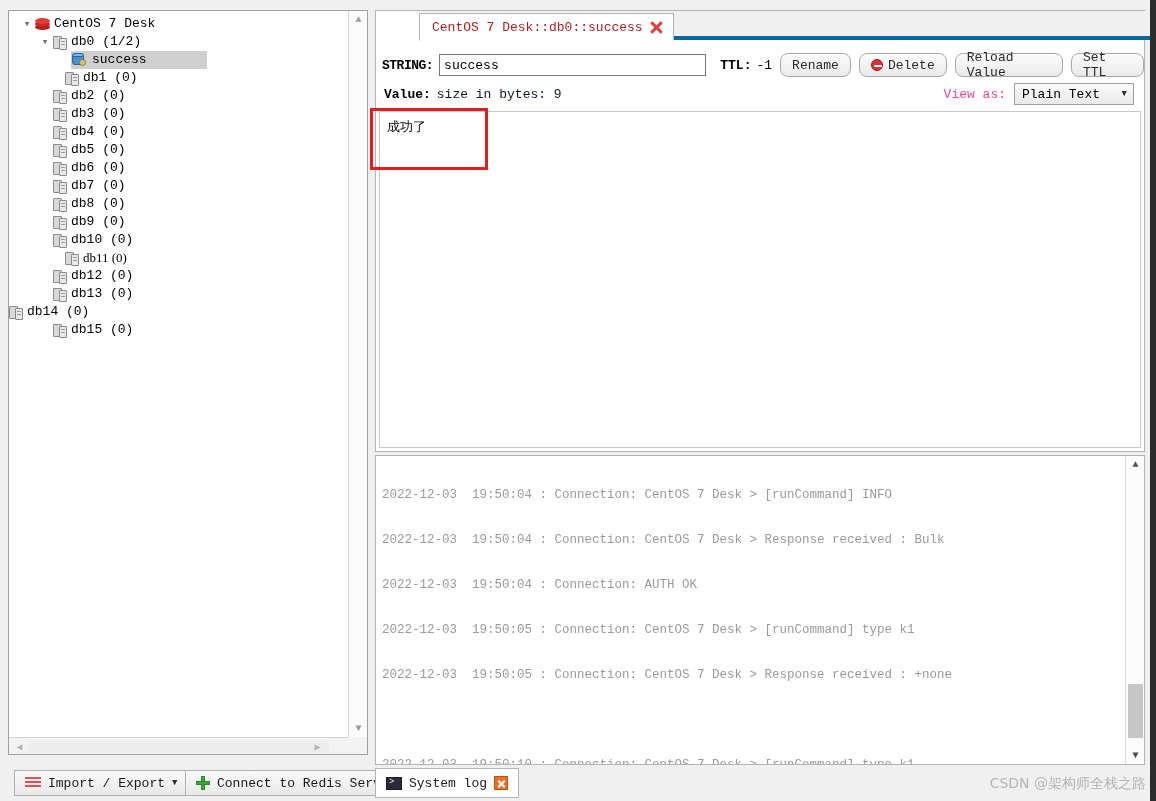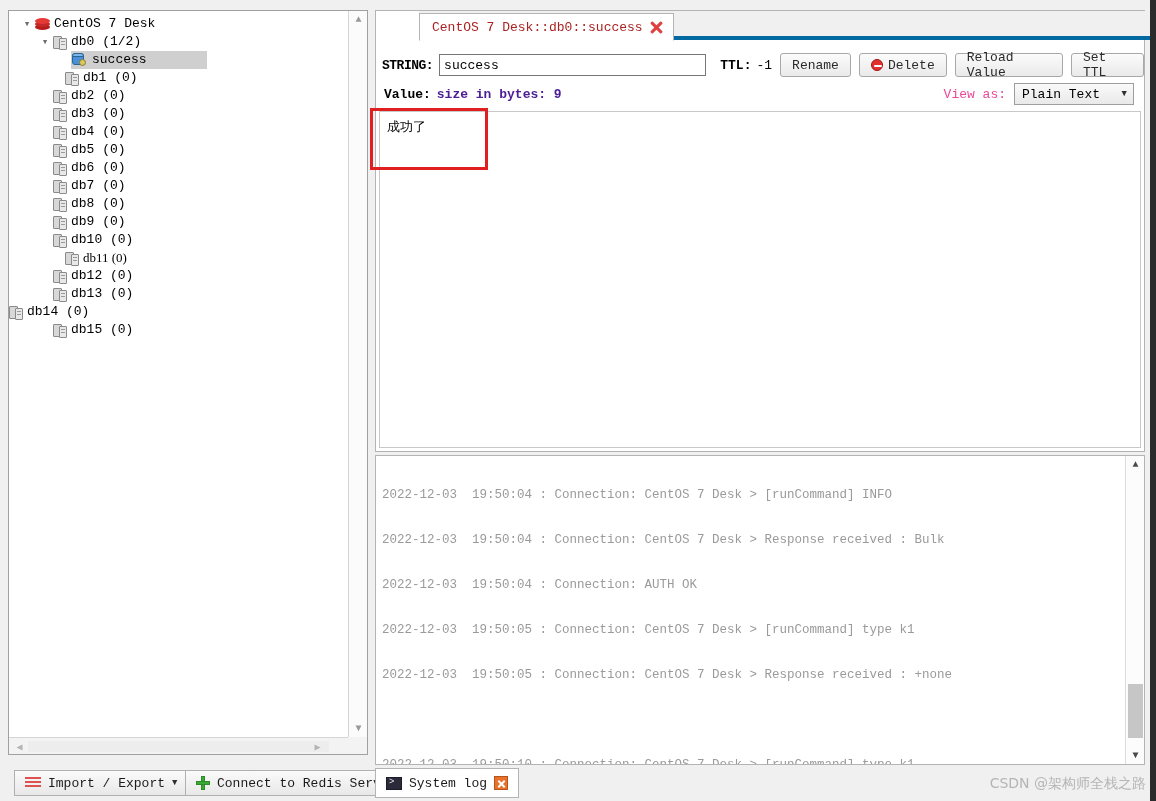--- a/index.html
+++ b/index.html
@@ -171,42 +171,42 @@
     font-size:13px; padding:0 4px; color:#000;
     outline:none;
   }
   #ttl-label { margin-left:14px; font-weight:bold; font-size:13px; }
   #ttl-value { margin-left:5px; font-size:13px; }
 
   .btn {
     height:24px; margin-left:8px; padding:0 11px;
     background:linear-gradient(#fbfbfb,#eaeaea);
     border:1px solid #a8a8a8;
-    border-radius:3px;
+    border-radius:8px;
     font-family:"Liberation Mono","DejaVu Sans Mono",monospace;
     font-size:13px; color:#2b2b2b;
     display:flex; align-items:center; justify-content:center; gap:5px;
     cursor:pointer;
   }
   .ico-delete {
     width:12px; height:12px; border-radius:50%;
     background:#e03030; border:1px solid #a31515;
     position:relative; flex:0 0 12px;
   }
   .ico-delete::after {
     content:""; position:absolute; left:2px; top:4.5px;
     width:8px; height:2px; background:#fff; border-radius:1px;
   }
 
   #value-row {
     position:absolute; left:0; top:70px; width:100%; height:26px;
     display:flex; align-items:center; padding-left:8px;
   }
   #value-label { font-weight:bold; font-size:13px; }
-  #size-label { margin-left:6px; color:#4c1d95; font-size:13px;font-weight:bold; }
+  #size-label { margin-left:6px; color:#0f172a; font-size:13px; }
   #viewas-wrap {
     position:absolute; right:10px; top:70px;
     display:flex; align-items:center; height:26px;
   }
   #viewas-label { color:#ec4899; font-size:13px; }
   #viewas-select {
     margin-left:8px; width:120px; height:22px;
     background:linear-gradient(#fafafa,#e9e9e9);
     border:1px solid #9e9e9e;
     display:flex; align-items:center; justify-content:space-between;

